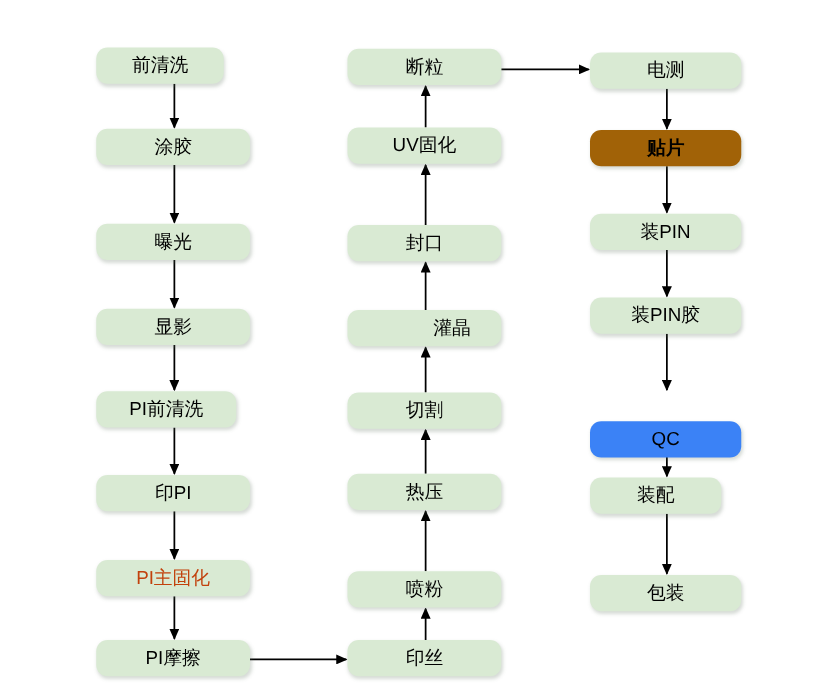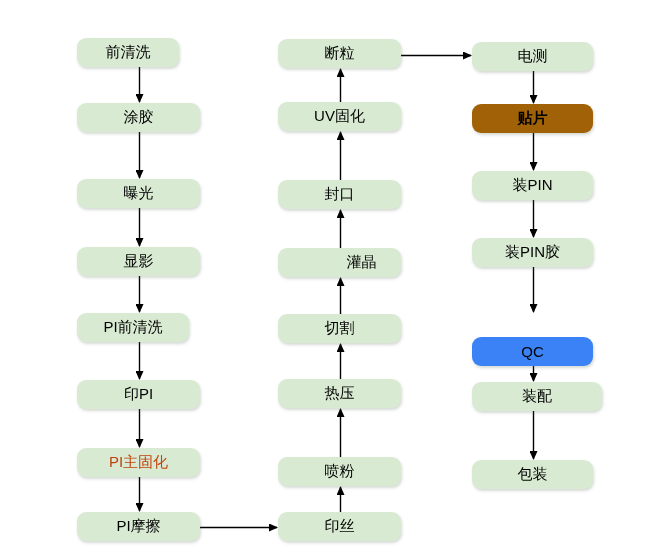--- a/index.html
+++ b/index.html
@@ -84,16 +84,16 @@
   <div class="flow-node" style="left: 278px; top: 314px; width: 123px; background: rgb(217, 234, 211); color: rgb(0, 0, 0);">切割</div>
   <div class="flow-node" style="left: 278px; top: 379px; width: 123px; background: rgb(217, 234, 211); color: rgb(0, 0, 0);">热压</div>
   <div class="flow-node" style="left: 278px; top: 457px; width: 123px; background: rgb(217, 234, 211); color: rgb(0, 0, 0);">喷粉</div>
   <div class="flow-node" style="left: 278px; top: 512px; width: 123px; background: rgb(217, 234, 211); color: rgb(0, 0, 0);">印丝</div>
 
   <div class="flow-node" style="left: 472px; top: 42px; width: 121px; background: rgb(217, 234, 211); color: rgb(0, 0, 0);">电测</div>
   <div class="flow-node" style="left: 472px; top: 104px; width: 121px; background: #a16207; color: rgb(0, 0, 0); font-weight: bold;">贴片</div>
   <div class="flow-node" style="left: 472px; top: 171px; width: 121px; background: rgb(217, 234, 211); color: rgb(0, 0, 0);">装PIN</div>
   <div class="flow-node" style="left: 472px; top: 238px; width: 121px; background: rgb(217, 234, 211); color: rgb(0, 0, 0);">装PIN胶</div>
   <div class="flow-node" style="left: 472px; top: 313px; width: 121px; background: #3b82f6; color: rgb(0, 0, 0); margin-top: 24px;">QC</div>
-  <div class="flow-node" style="left: 472px; top: 382px; width: 130px; background: rgb(217, 234, 211); color: rgb(0, 0, 0);">装配</div>
+  <div class="flow-node" style="left: 472px; top: 382px; width: 105px; background: rgb(217, 234, 211); color: rgb(0, 0, 0);">装配</div>
   <div class="flow-node" style="left: 472px; top: 460px; width: 121px; background: rgb(217, 234, 211); color: rgb(0, 0, 0);">包装</div>
 
 </div>
 
 </body></html>

